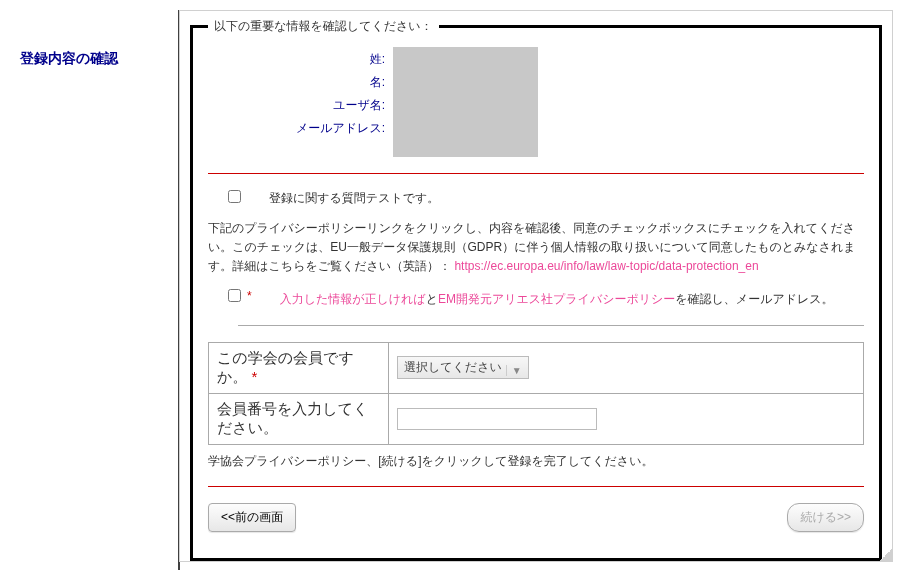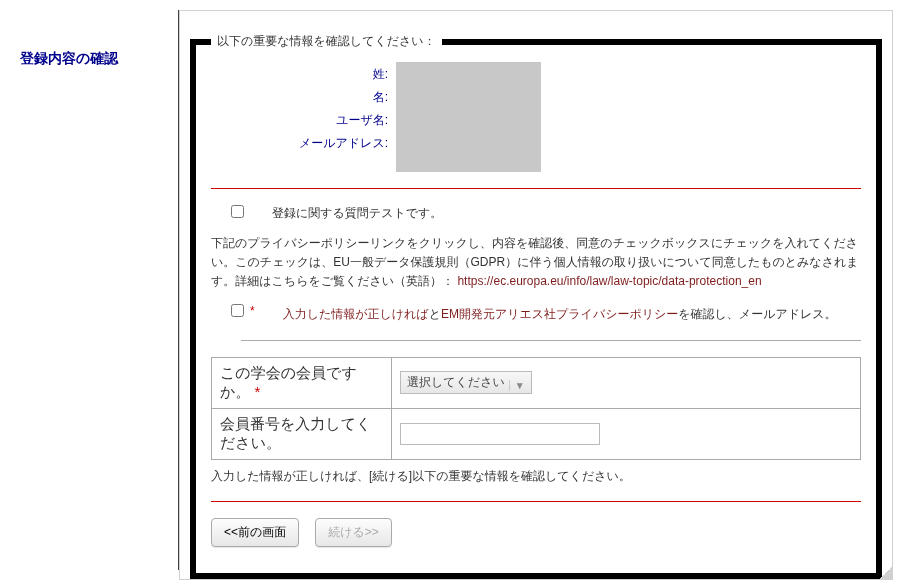--- a/index.html
+++ b/index.html
@@ -1,43 +1,43 @@
 <!DOCTYPE html>
 <html><head>
   <meta charset="utf-8">
   <style>
     * { box-sizing: border-box; margin: 0; padding: 0; }
     body { font-family: "Hiragino Kaku Gothic Pro", "Meiryo", sans-serif; font-size: 12px; color: #333; padding: 10px; }
     .container { display: flex; align-items: flex-start; }
     .sidebar { width: 170px; padding-top: 40px; border-right: 2px solid #404040; min-height: 560px; padding-left: 10px; }
     .sidebar-title { color: #00008b; font-weight: bold; font-size: 14px; }
     .main { flex: 1; padding: 0 10px; position: relative; border: 1px solid #d0d0d0; margin-left: -1px; }
-    .fieldset { border: 6px solid #000000; padding: 10px 15px 20px; margin-top: 20px; }
+    .fieldset { border: 3px solid #000000; padding: 10px 15px 20px; margin-top: 5px; }
     .legend { background: #fff; padding: 2px 6px; font-size: 12px; color: #333; }
     .info-label { width: 185px; text-align: right; color: #00008b; font-size: 12px; padding-right: 8px; }
     .info-block { width: 145px; height: 110px; background: #c8c8c8; }
     .info-group { display: flex; align-items: flex-start; }
     .labels-col { display: flex; flex-direction: column; gap: 6px; padding-top: 4px; }
     hr.red { border: none; border-top: 1px solid #c00; margin: 16px 0; }
     hr.gray-inset { border: none; border-top: 1px solid #aaa; margin: 16px 0 16px 30px; }
     .checkbox-row { display: flex; align-items: flex-start; gap: 28px; margin: 10px 0; padding-left: 20px; }
     .checkbox-wrap { display: flex; align-items: flex-start; gap: 6px; }
     .req { color: #c00; }
     .desc { line-height: 1.6; color: #333; margin: 12px 0; }
-    .link { color: #7f1d1d; text-decoration: none; }
+    .link { color: #ec4899; text-decoration: none; }
     .table { width: 100%; border-collapse: collapse; }
     .table td { border: 1px solid #aaa; padding: 6px 8px; vertical-align: middle; }
     .table-label { width: 180px; font-size: 15px; }
     .select-wrap { display: inline-flex; align-items: flex-end; background: linear-gradient(#f7f7f7,#e7e7e7); border: 1px solid #bbb; padding: 2px 6px; font-size: 12px; color: #444; }
     .select-arrow { margin-left: 4px; border-left: 1px solid #ccc; padding-left: 5px; color: #888; font-size: 10px; }
     .text-input { width: 200px; height: 22px; border: 1px solid #bbb; padding: 2px 4px; }
     .instruction { margin: 8px 0 4px; font-size: 12px; }
-    .button-row { display: flex; justify-content: flex-start; gap: 16px; margin: 14px 0 6px; }
+    .button-row { display: flex; justify-content: space-between; gap: 10px; margin: 14px 0 6px; }
     .btn { padding: 5px 12px; border: 1px solid #aaa; border-radius: 4px; background: linear-gradient(#fdfdfd,#e7e7e7); font-size: 12px; cursor: pointer; box-shadow: 0 1px 1px rgba(0,0,0,0.1); }
-    .btn:disabled { color: #aaa; cursor: default; }
+    .btn:disabled { color: #aaa; cursor: default; border-radius: 12px; }
     .main::after { content: ""; position: absolute; right: -1px; bottom: -1px; width: 14px; height: 14px; background: linear-gradient(135deg, transparent 50%, #d0d0d0 50%); }
     .consent-text { line-height: 1.7; }
   </style>
 </head>
 <body>
 
 <div class="container">
   <div class="sidebar">
     <div class="sidebar-title">登録内容の確認</div>
   </div>
@@ -96,21 +96,21 @@
         </tr>
         <tr>
           <td class="table-label">会員番号を入力してください。</td>
           <td>
             <input type="text" class="text-input" style="">
           </td>
         </tr>
       </tbody>
         </table>
 
-      <div class="instruction">入力した情報が正しければ、[続ける]以下の重要な情報を確認してください。</div>
+      <div class="instruction">学協会プライバシーポリシー、[続ける]をクリックして登録を完了してください。</div>
 
       <hr class="red">
 
       <div class="button-row">
         <button class="btn">&lt;&lt;前の画面</button>
         <button class="btn" disabled="">続ける&gt;&gt;</button>
       </div>
     </fieldset>
   </div>
 </div>

